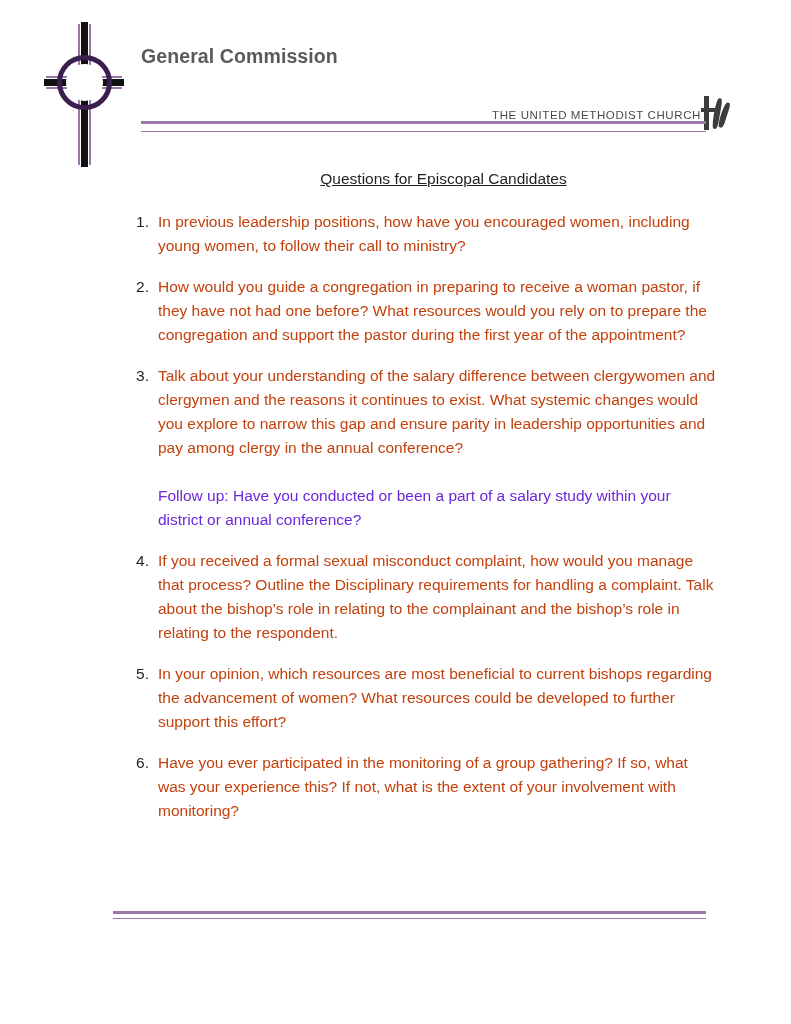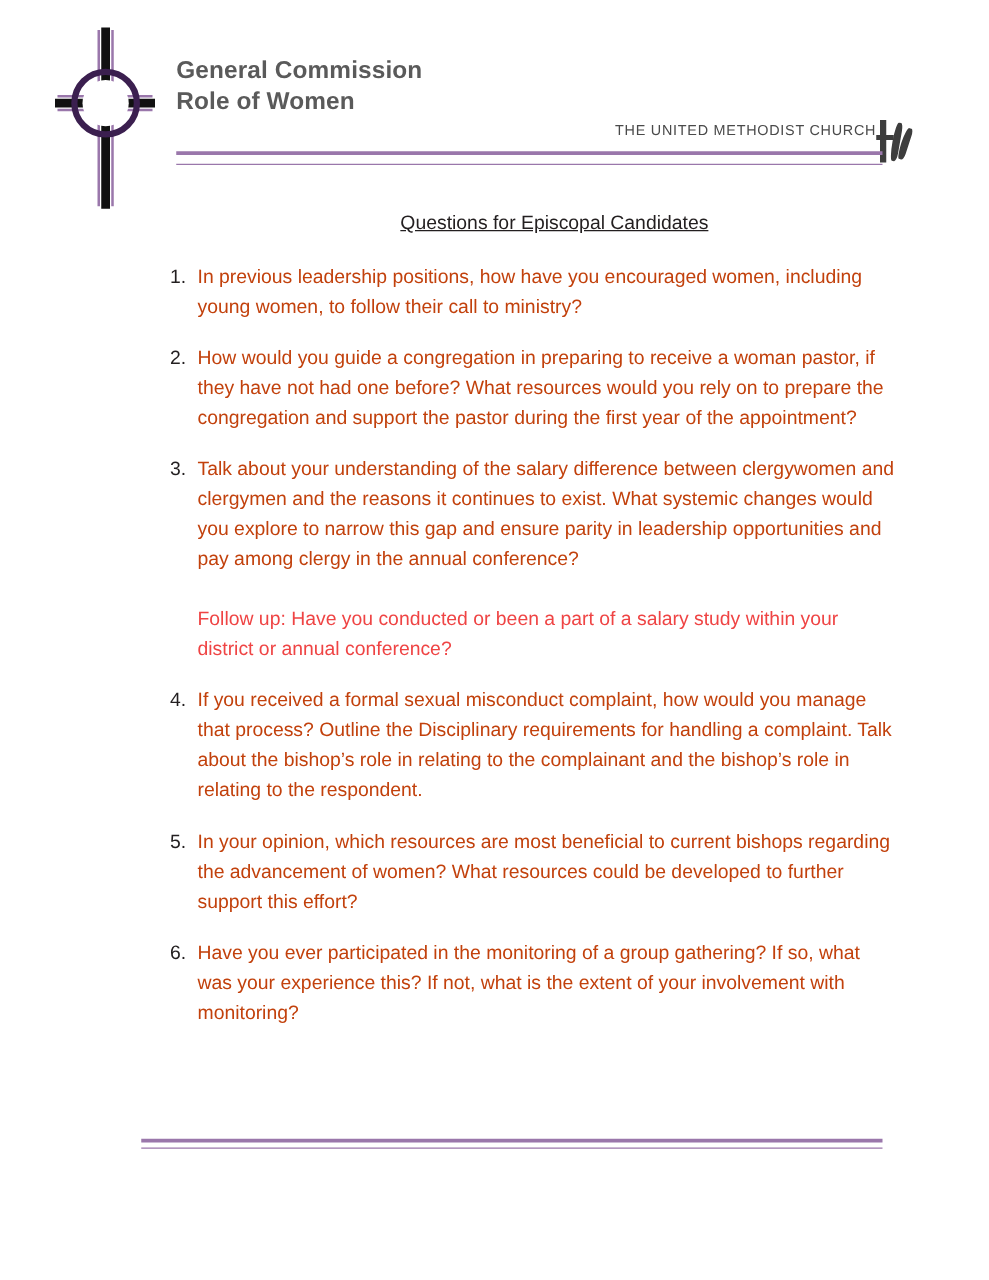--- a/index.html
+++ b/index.html
@@ -105,21 +105,21 @@
     font-weight: bold;
     line-height: 25px;
     color: #5a5a5a;
     letter-spacing: 0.1px;
   }
   .org-title div { white-space: nowrap; }
 
   .umc-text {
     position: absolute;
     right: 90px;
-    top: 99px;
+    top: 109px;
     font-size: 11.5px;
     letter-spacing: 0.6px;
     color: #4a4a4a;
     font-family: "Liberation Sans", sans-serif;
   }
   .umc-flame {
     position: absolute;
     right: 60px;
     top: 96px;
     width: 30px;
@@ -217,21 +217,21 @@
     flex: 1 1 auto;
   }
   .q-text {
     font-size: 15.5px;
     line-height: 24px;
     color: #c2410c;
   }
   .q-followup {
     font-size: 15.5px;
     line-height: 24px;
-    color: #ef4444;
+    color: #6d28d9;
     margin-top: 24px;
   }
 
   
   .footer-rule-top {
     position: absolute;
     left: 113px;
     top: 911px;
     width: 593px;
     height: 3px;
@@ -268,21 +268,20 @@
       <div class="cross-purple-v"></div>
       <div class="cross-purple-h"></div>
       <div class="cross-black-v"></div>
       <div class="cross-black-h"></div>
       <div class="ring-outer"></div>
       <div class="ring-inner"></div>
     </div>
 
     <div class="org-title">
       <div>General Commission</div>
-      <div>Role of Women</div>
     </div>
 
     <div class="umc-text">THE UNITED METHODIST CHURCH</div>
 
     <div class="umc-flame">
       <div class="flame-cross-v"></div>
       <div class="flame-cross-h"></div>
       <div class="flame-a"></div>
       <div class="flame-b"></div>
     </div>

